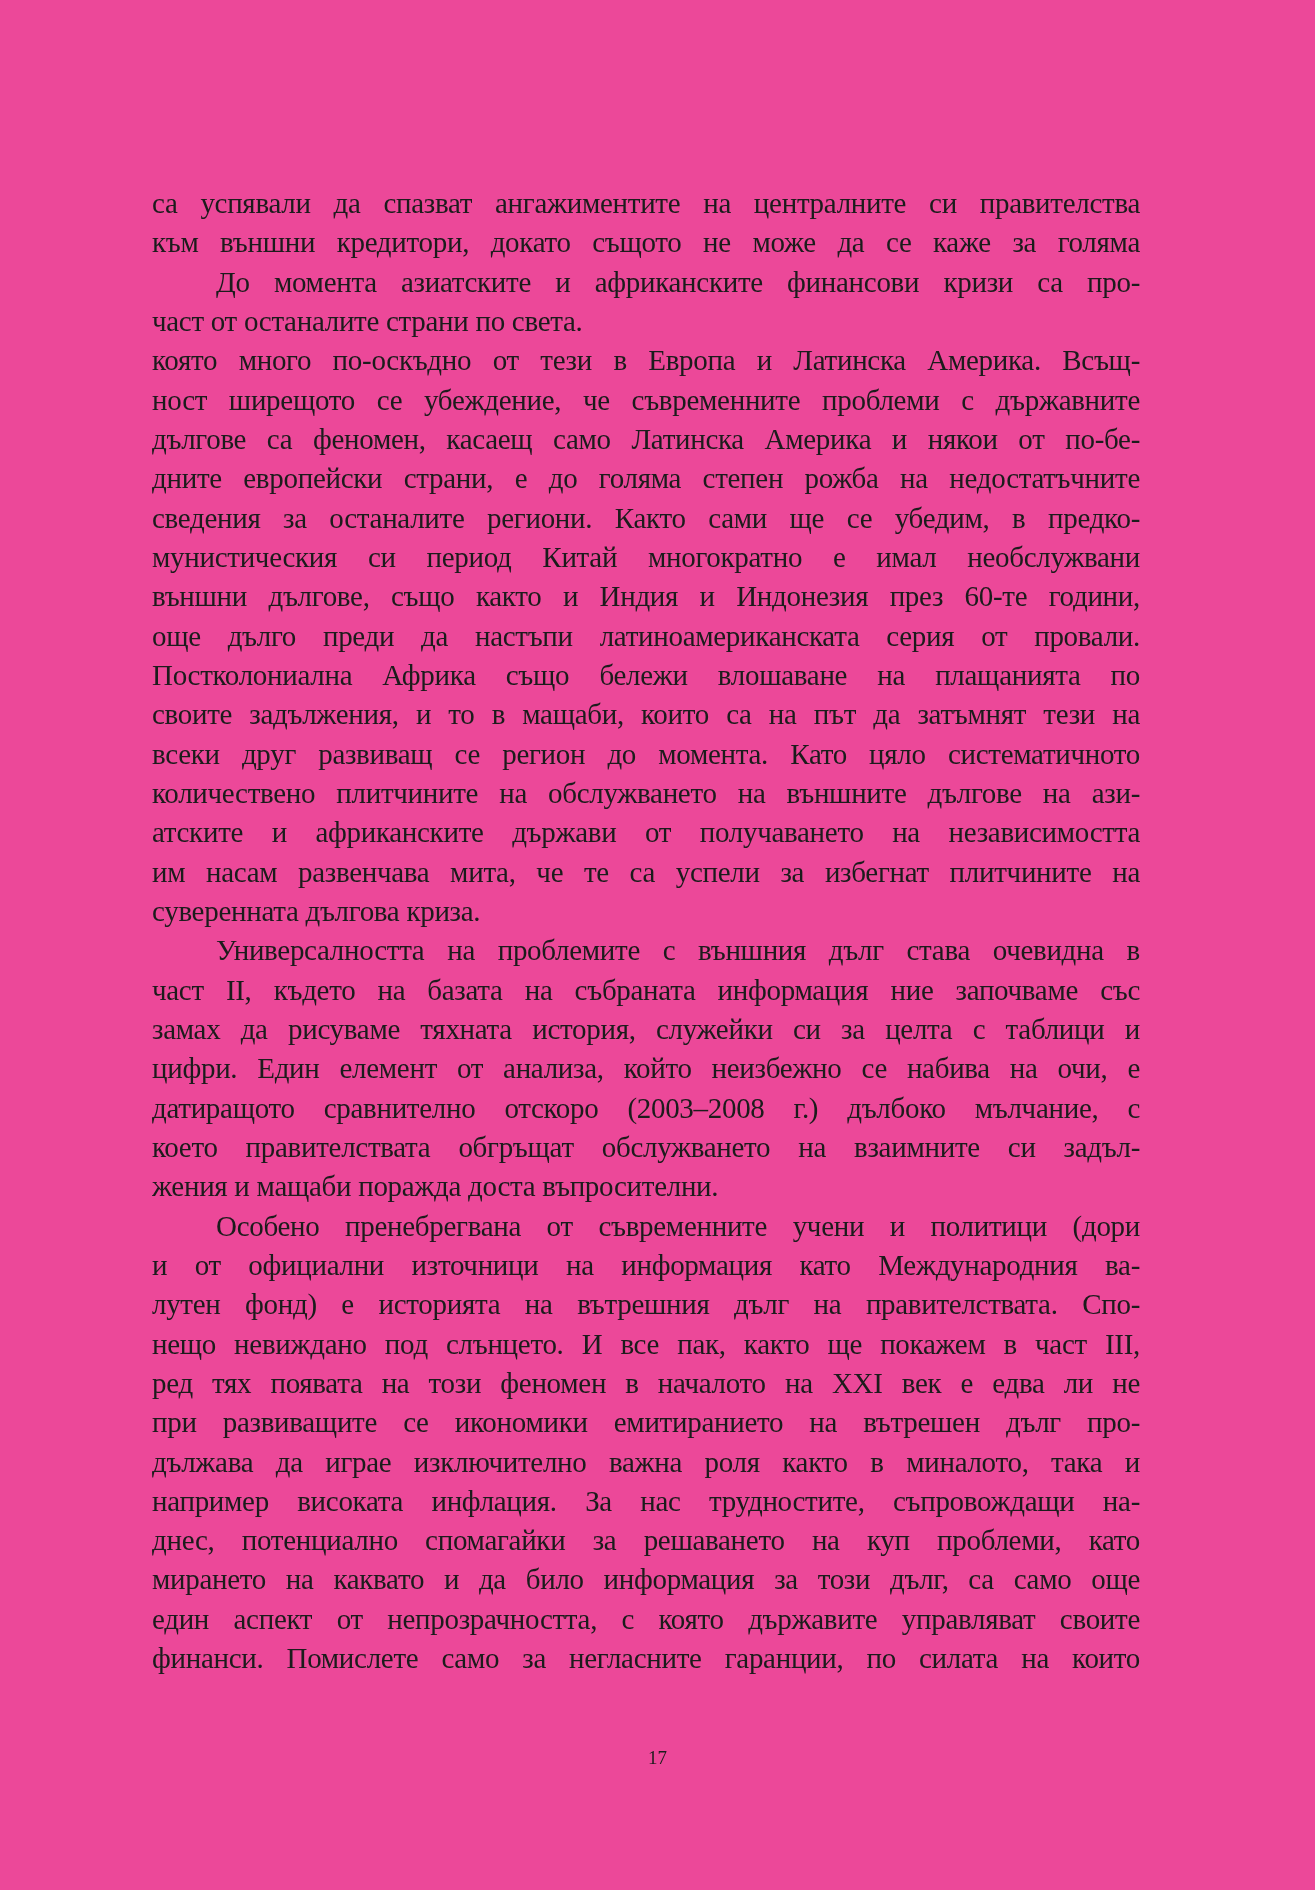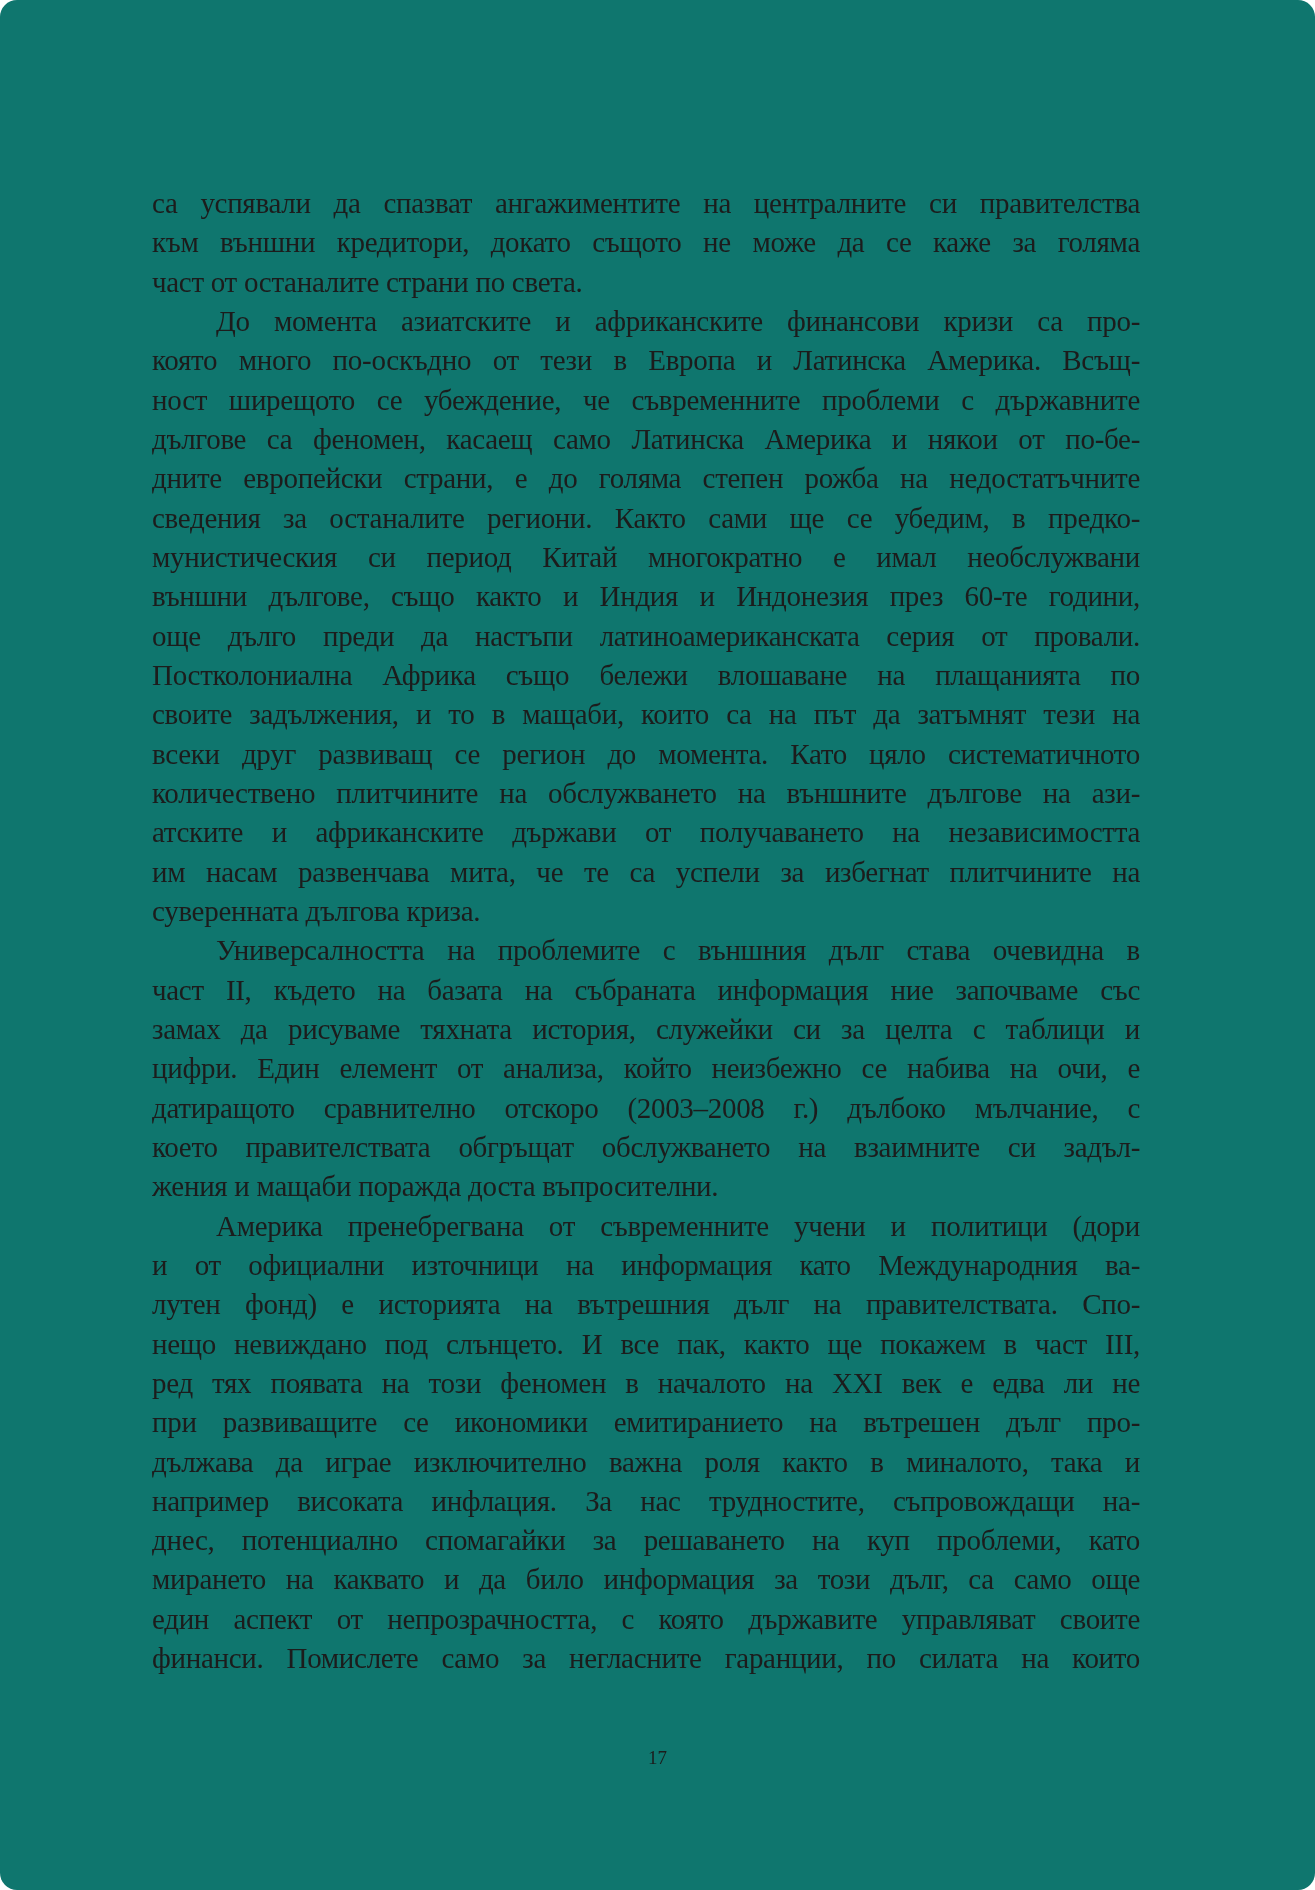--- a/index.html
+++ b/index.html
@@ -5,25 +5,24 @@
 <style>
   html, body {
     margin: 0;
     padding: 0;
     background: #ffffff;
   }
   .page {
     position: relative;
     width: 1315px;
     height: 1890px;
-    background: #0f766e;
+    background: #ec4899;
     overflow: hidden;
     font-family: "Liberation Serif", "DejaVu Serif", serif;
     color: #1c1c1c;
-    border-radius: 17px;
   }
   .text-block {
     position: absolute;
     left: 152px;
     top: 184px;
     width: 988px;
   }
   .line {
     height: 39.34px;
     line-height: 39.34px;
@@ -50,22 +49,22 @@
     line-height: 40px;
   }
 </style>
 </head>
 <body>
 
 <div class="page">
   <div class="text-block" id="text-block">
       <div class="line">са успявали да спазват ангажиментите на централните си правителства</div>
       <div class="line">към външни кредитори, докато същото не може да се каже за голяма</div>
+      <div class="line indent">До момента азиатските и африканските финансови кризи са про-</div>
       <div class="line flush-left">част от останалите страни по света.</div>
-      <div class="line indent">До момента азиатските и африканските финансови кризи са про-</div>
       <div class="line">която много по-оскъдно от тези в Европа и Латинска Америка. Всъщ-</div>
       <div class="line">ност ширещото се убеждение, че съвременните проблеми с държавните</div>
       <div class="line">дългове са феномен, касаещ само Латинска Америка и някои от по-бе-</div>
       <div class="line">дните европейски страни, е до голяма степен рожба на недостатъчните</div>
       <div class="line">сведения за останалите региони. Както сами ще се убедим, в предко-</div>
       <div class="line">мунистическия си период Китай многократно е имал необслужвани</div>
       <div class="line">външни дългове, също както и Индия и Индонезия през 60-те години,</div>
       <div class="line">още дълго преди да настъпи латиноамериканската серия от провали.</div>
       <div class="line">Постколониална Африка също бележи влошаване на плащанията по</div>
       <div class="line">своите задължения, и то в мащаби, които са на път да затъмнят тези на</div>
@@ -74,21 +73,21 @@
       <div class="line">атските и африканските държави от получаването на независимостта</div>
       <div class="line">им насам развенчава мита, че те са успели за избегнат плитчините на</div>
       <div class="line flush-left">суверенната дългова криза.</div>
       <div class="line indent">Универсалността на проблемите с външния дълг става очевидна в</div>
       <div class="line">част II, където на базата на събраната информация ние започваме със</div>
       <div class="line">замах да рисуваме тяхната история, служейки си за целта с таблици и</div>
       <div class="line">цифри. Един елемент от анализа, който неизбежно се набива на очи, е</div>
       <div class="line">датиращото сравнително отскоро (2003–2008 г.) дълбоко мълчание, с</div>
       <div class="line">което правителствата обгръщат обслужването на взаимните си задъл-</div>
       <div class="line flush-left">жения и мащаби поражда доста въпросителни.</div>
-      <div class="line indent">Америка пренебрегвана от съвременните учени и политици (дори</div>
+      <div class="line indent">Особено пренебрегвана от съвременните учени и политици (дори</div>
       <div class="line">и от официални източници на информация като Международния ва-</div>
       <div class="line">лутен фонд) е историята на вътрешния дълг на правителствата. Спо-</div>
       <div class="line">нещо невиждано под слънцето. И все пак, както ще покажем в част III,</div>
       <div class="line">ред тях появата на този феномен в началото на XXI век е едва ли не</div>
       <div class="line">при развиващите се икономики емитиранието на вътрешен дълг про-</div>
       <div class="line">дължава да играе изключително важна роля както в миналото, така и</div>
       <div class="line">например високата инфлация. За нас трудностите, съпровождащи на-</div>
       <div class="line">днес, потенциално спомагайки за решаването на куп проблеми, като</div>
       <div class="line">мирането на каквато и да било информация за този дълг, са само още</div>
       <div class="line">един аспект от непрозрачността, с която държавите управляват своите</div>

